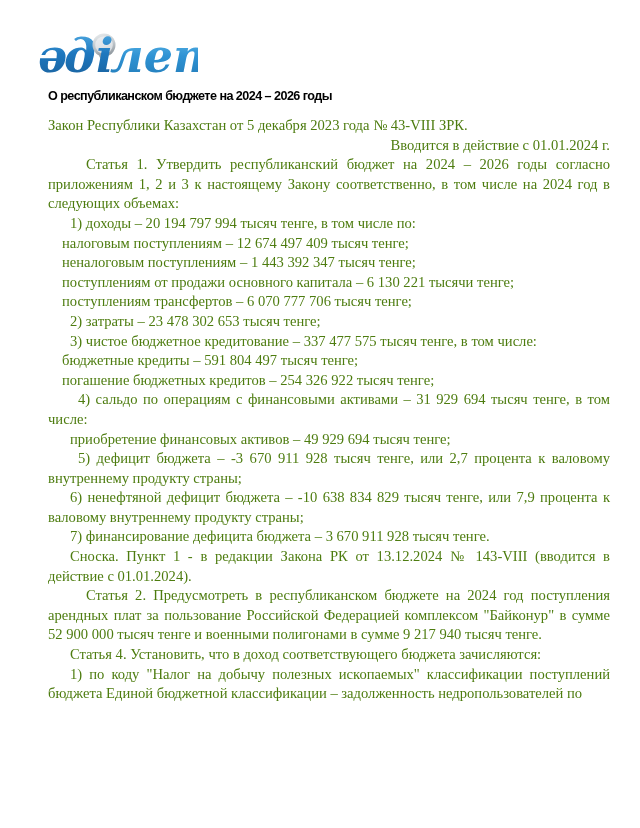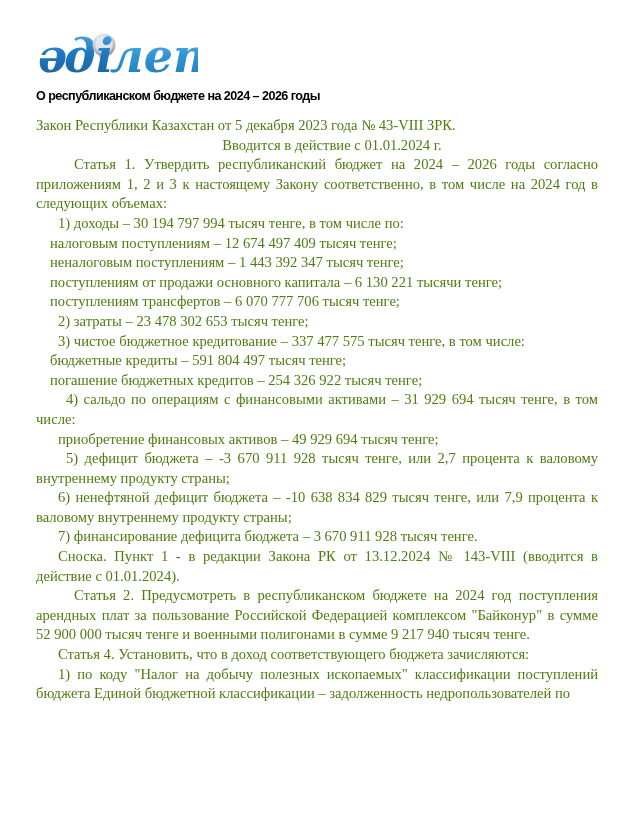--- a/index.html
+++ b/index.html
@@ -30,21 +30,21 @@
     left: 38px;
     top: 28px;
     width: 160px;
     height: 58px;
   }
   .logo-svg { display: block; }
 
   
   .doc {
     position: absolute;
-    left: 36px;
+    left: 48px;
     top: 88px;
     width: 562px;
   }
   .heading {
     font-family: "Liberation Sans", "DejaVu Sans", sans-serif;
     font-weight: bold;
     font-size: 12.6px;
     letter-spacing: -0.55px;
     line-height: 16px;
     margin: 0 0 12px 0;
@@ -53,21 +53,21 @@
   }
   p.para {
     margin: 0;
     font-size: 14.6px;
     line-height: 19.6px;
     text-align: justify;
     text-justify: inter-word;
     color: #4d7c0f;
     hyphens: none;
   }
-  p.para.nojust { text-align: center; }
+  p.para.nojust { text-align: right; }
   .ind-0  { text-indent: 0; }
   .ind-1  { text-indent: 14px; }
   .ind-2  { text-indent: 22px; }
   .ind-3  { text-indent: 30px; }
   .ind-4  { text-indent: 38px; }
   .red { color: #e8231b; }
 </style>
 </head>
 <body>
 
@@ -110,21 +110,21 @@
   <div class="doc">
 
     <h1 class="heading">О республиканском бюджете на 2024 – 2026 годы</h1>
 
     <p class="para ind-0">Закон Республики Казахстан от 5 декабря 2023 года № 43-VIII ЗРК.</p>
 
     <p class="para nojust ind-3 red">Вводится в действие с 01.01.2024 г.</p>
 
     <div id="paras">
         <p class="para ind-4">Статья 1. Утвердить республиканский бюджет на 2024 – 2026 годы согласно приложениям 1, 2 и 3 к настоящему Закону соответственно, в том числе на 2024 год в следующих объемах:</p>
-        <p class="para ind-2">1) доходы – 30 194 797 994 тысяч тенге, в том числе по:</p>
+        <p class="para ind-2">1) доходы – 20 194 797 994 тысяч тенге, в том числе по:</p>
         <p class="para ind-1">налоговым поступлениям – 12 674 497 409 тысяч тенге;</p>
         <p class="para ind-1">неналоговым поступлениям – 1 443 392 347 тысяч тенге;</p>
         <p class="para ind-1">поступлениям от продажи основного капитала – 6 130 221 тысячи тенге;</p>
         <p class="para ind-1">поступлениям трансфертов – 6 070 777 706 тысяч тенге;</p>
         <p class="para ind-2">2) затраты – 23 478 302 653 тысяч тенге;</p>
         <p class="para ind-2">3) чистое бюджетное кредитование – 337 477 575 тысяч тенге, в том числе:</p>
         <p class="para ind-1">бюджетные кредиты – 591 804 497 тысяч тенге;</p>
         <p class="para ind-1">погашение бюджетных кредитов – 254 326 922 тысяч тенге;</p>
         <p class="para ind-3">4) сальдо по операциям с финансовыми активами – 31 929 694 тысяч тенге, в том числе:</p>
         <p class="para ind-2">приобретение финансовых активов – 49 929 694 тысяч тенге;</p>

